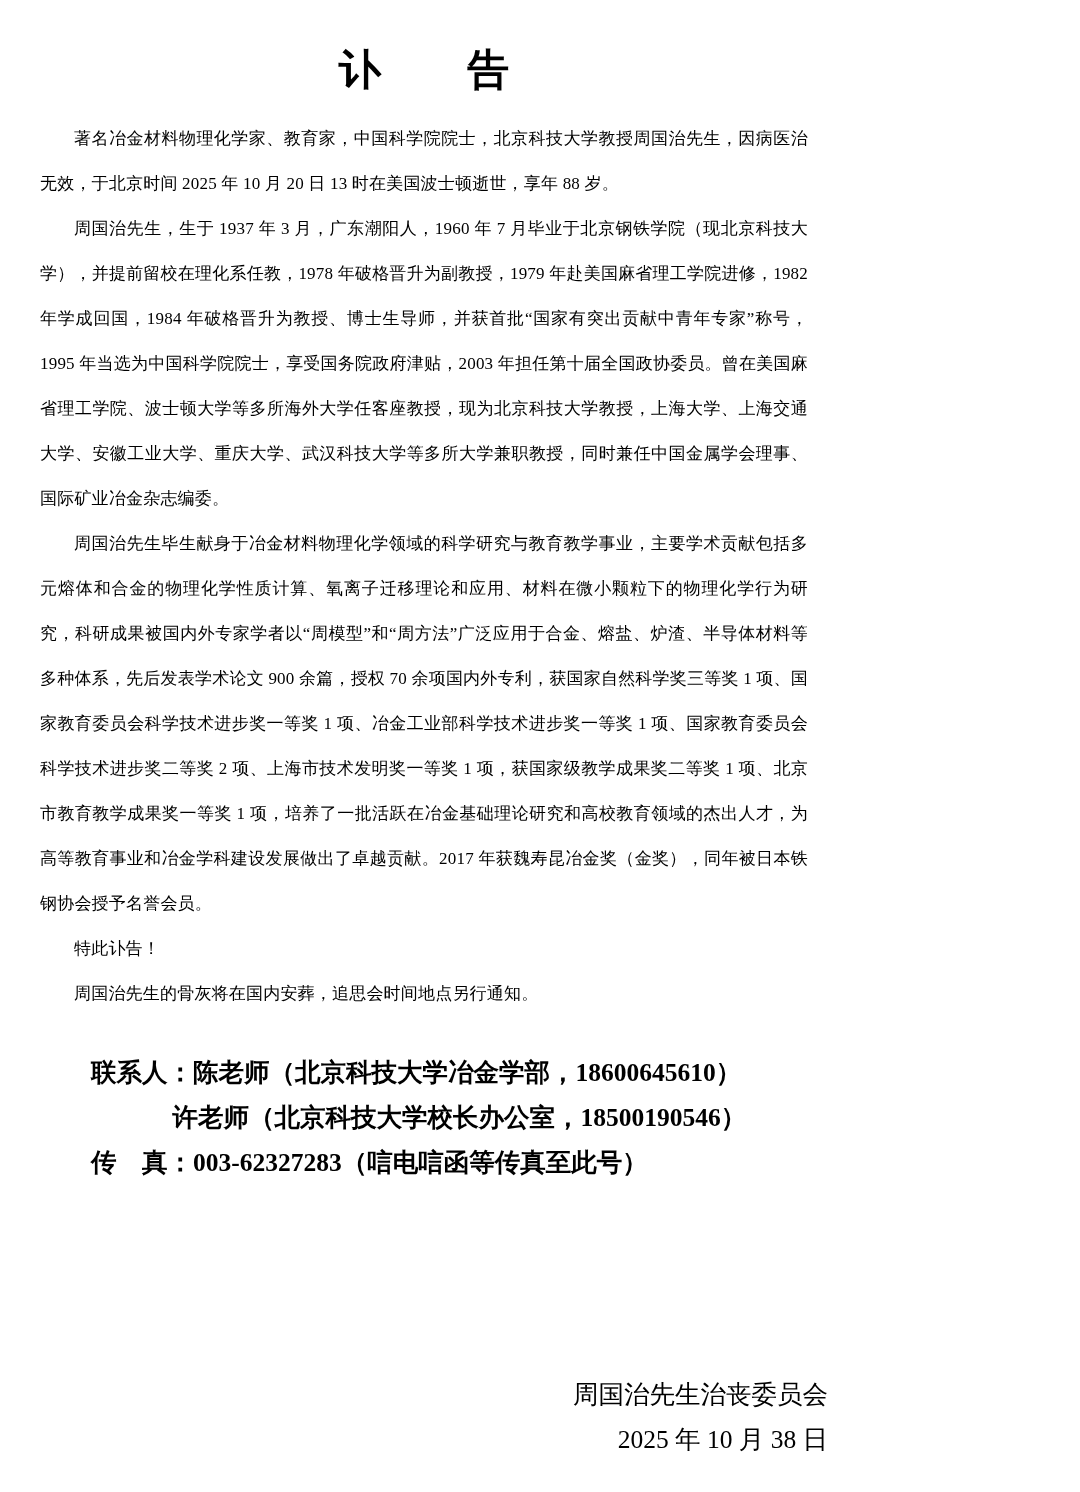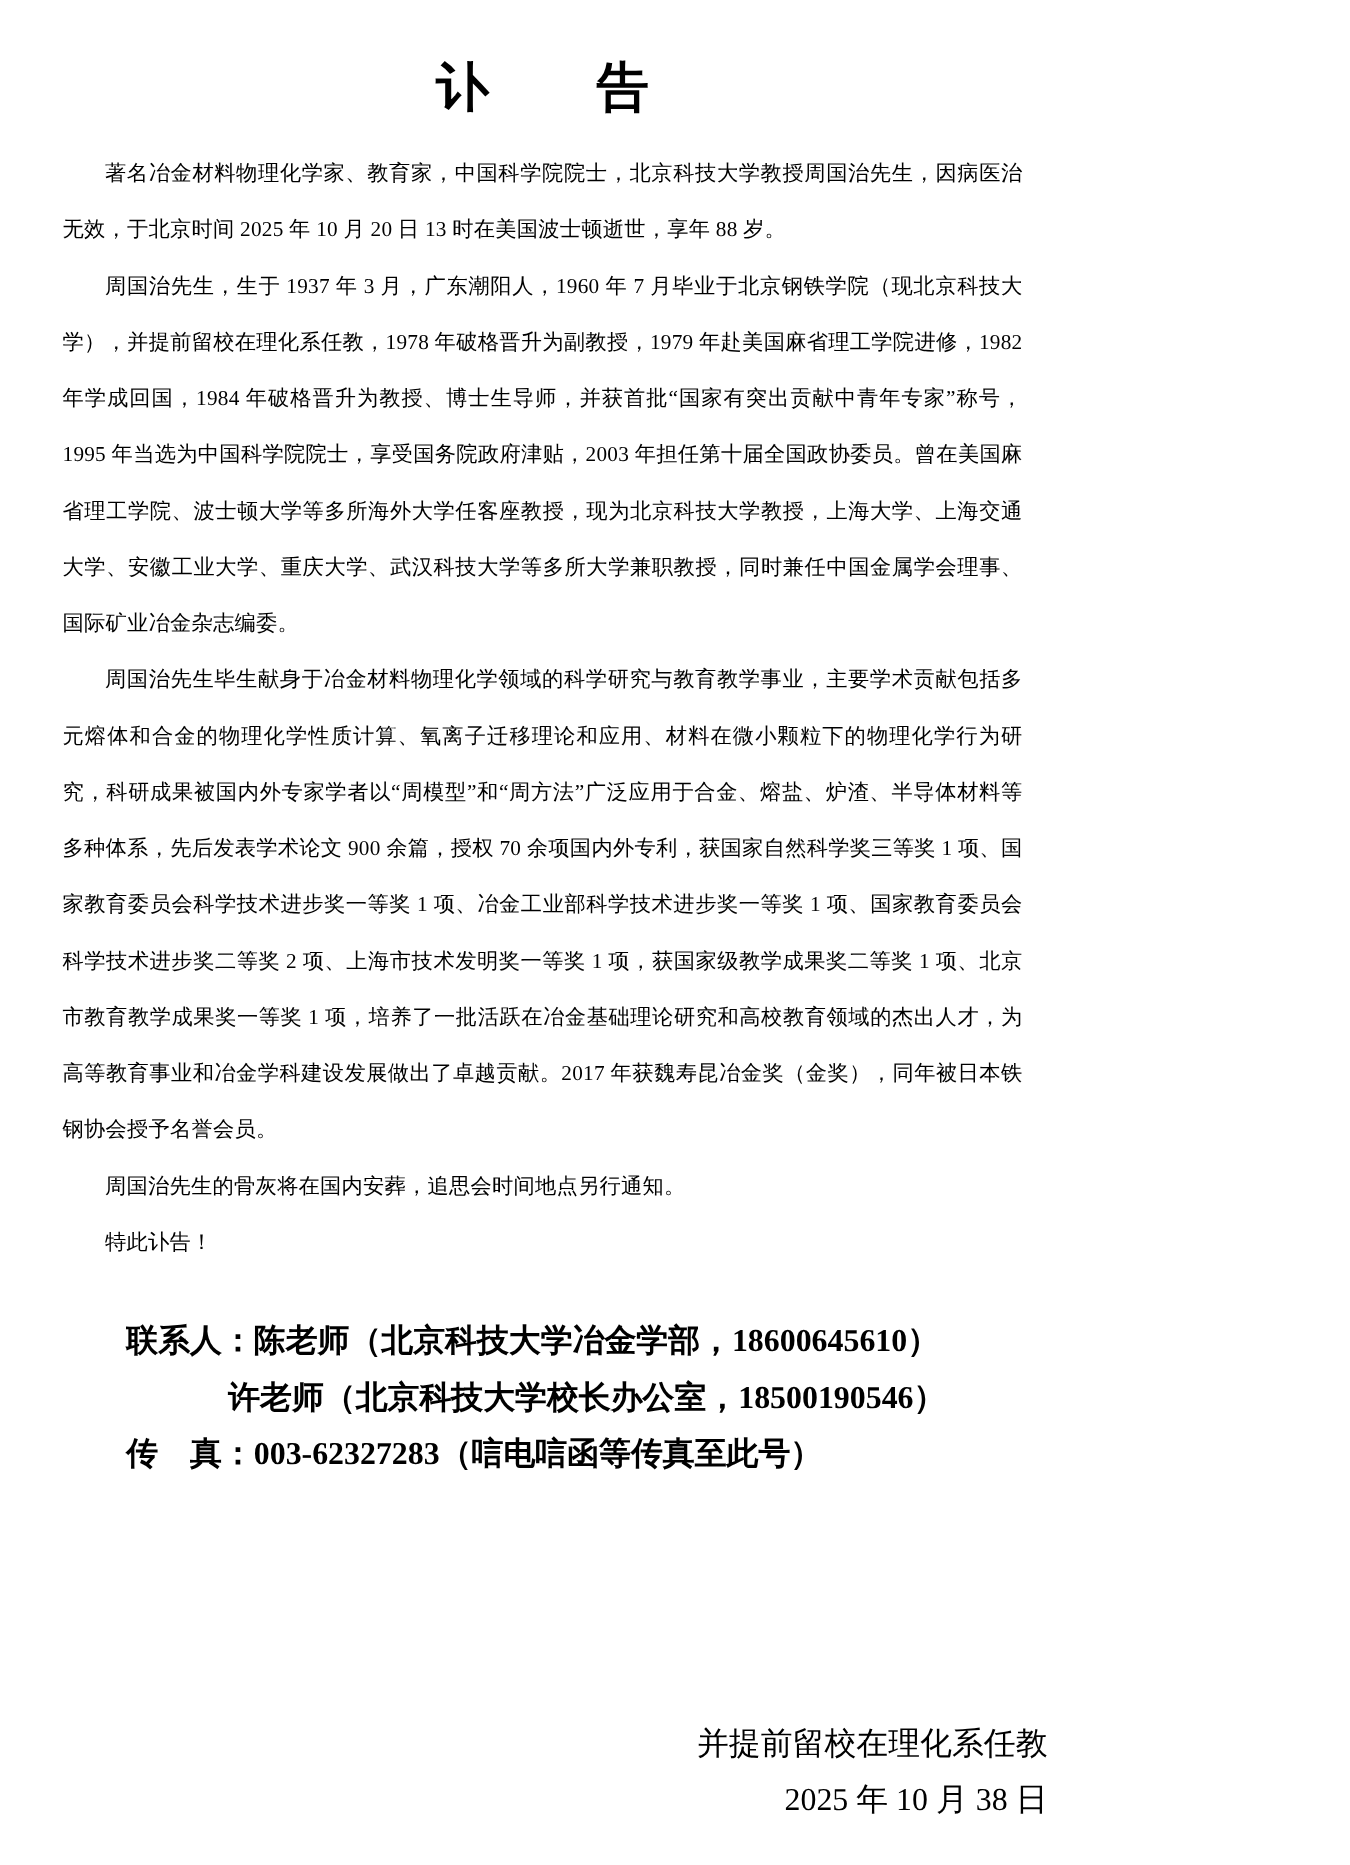--- a/index.html
+++ b/index.html
@@ -13,21 +13,20 @@
     font-family: "Liberation Serif", "DejaVu Serif", serif;
     color: #000000;
     overflow: hidden;
   }
   .page {
     width: 868px;
     height: 1492px;
     box-sizing: border-box;
     padding: 34px 60px 18px 40px;
     position: relative;
-    margin-left: 10px;
   }
   .doc-title {
     text-align: center;
     font-size: 42px;
     font-weight: bold;
     letter-spacing: 38px;
     text-indent: 38px;
     margin: 8px 0 18px 0;
     font-family: "Liberation Serif", "DejaVu Serif", serif;
   }
@@ -68,29 +67,29 @@
 <body>
 
 <div class="page">
 
   <h1 class="doc-title">讣 告</h1>
 
   <div class="body-text">
     <p>著名冶金材料物理化学家、教育家，中国科学院院士，北京科技大学教授周国治先生，因病医治无效，于北京时间 2025 年 10 月 20 日 13 时在美国波士顿逝世，享年 88 岁。</p>
     <p>周国治先生，生于 1937 年 3 月，广东潮阳人，1960 年 7 月毕业于北京钢铁学院（现北京科技大学），并提前留校在理化系任教，1978 年破格晋升为副教授，1979 年赴美国麻省理工学院进修，1982 年学成回国，1984 年破格晋升为教授、博士生导师，并获首批“国家有突出贡献中青年专家”称号，1995 年当选为中国科学院院士，享受国务院政府津贴，2003 年担任第十届全国政协委员。曾在美国麻省理工学院、波士顿大学等多所海外大学任客座教授，现为北京科技大学教授，上海大学、上海交通大学、安徽工业大学、重庆大学、武汉科技大学等多所大学兼职教授，同时兼任中国金属学会理事、国际矿业冶金杂志编委。</p>
     <p>周国治先生毕生献身于冶金材料物理化学领域的科学研究与教育教学事业，主要学术贡献包括多元熔体和合金的物理化学性质计算、氧离子迁移理论和应用、材料在微小颗粒下的物理化学行为研究，科研成果被国内外专家学者以“周模型”和“周方法”广泛应用于合金、熔盐、炉渣、半导体材料等多种体系，先后发表学术论文 900 余篇，授权 70 余项国内外专利，获国家自然科学奖三等奖 1 项、国家教育委员会科学技术进步奖一等奖 1 项、冶金工业部科学技术进步奖一等奖 1 项、国家教育委员会科学技术进步奖二等奖 2 项、上海市技术发明奖一等奖 1 项，获国家级教学成果奖二等奖 1 项、北京市教育教学成果奖一等奖 1 项，培养了一批活跃在冶金基础理论研究和高校教育领域的杰出人才，为高等教育事业和冶金学科建设发展做出了卓越贡献。2017 年获魏寿昆冶金奖（金奖），同年被日本铁钢协会授予名誉会员。</p>
+    <p>特此讣告！</p>
     <p>周国治先生的骨灰将在国内安葬，追思会时间地点另行通知。</p>
-    <p>特此讣告！</p>
   </div>
 
   <div class="contact-block">
     <div class="contact-line"><span>联系人：</span><span>陈老师（北京科技大学冶金学部，18600645610）</span></div>
     <div class="contact-line indented"><span></span><span>许老师（北京科技大学校长办公室，18500190546）</span></div>
     <div class="contact-line"><span>传　真：</span><span>003-62327283（唁电唁函等传真至此号）</span></div>
 
   </div>
 
   <div class="signature">
-    <div>并提前留校在理化系任教</div>
+    <div>周国治先生治丧委员会</div>
     <div>2025 年 10 月 38 日</div>
   </div>
 
 </div>
 
 </body></html>

